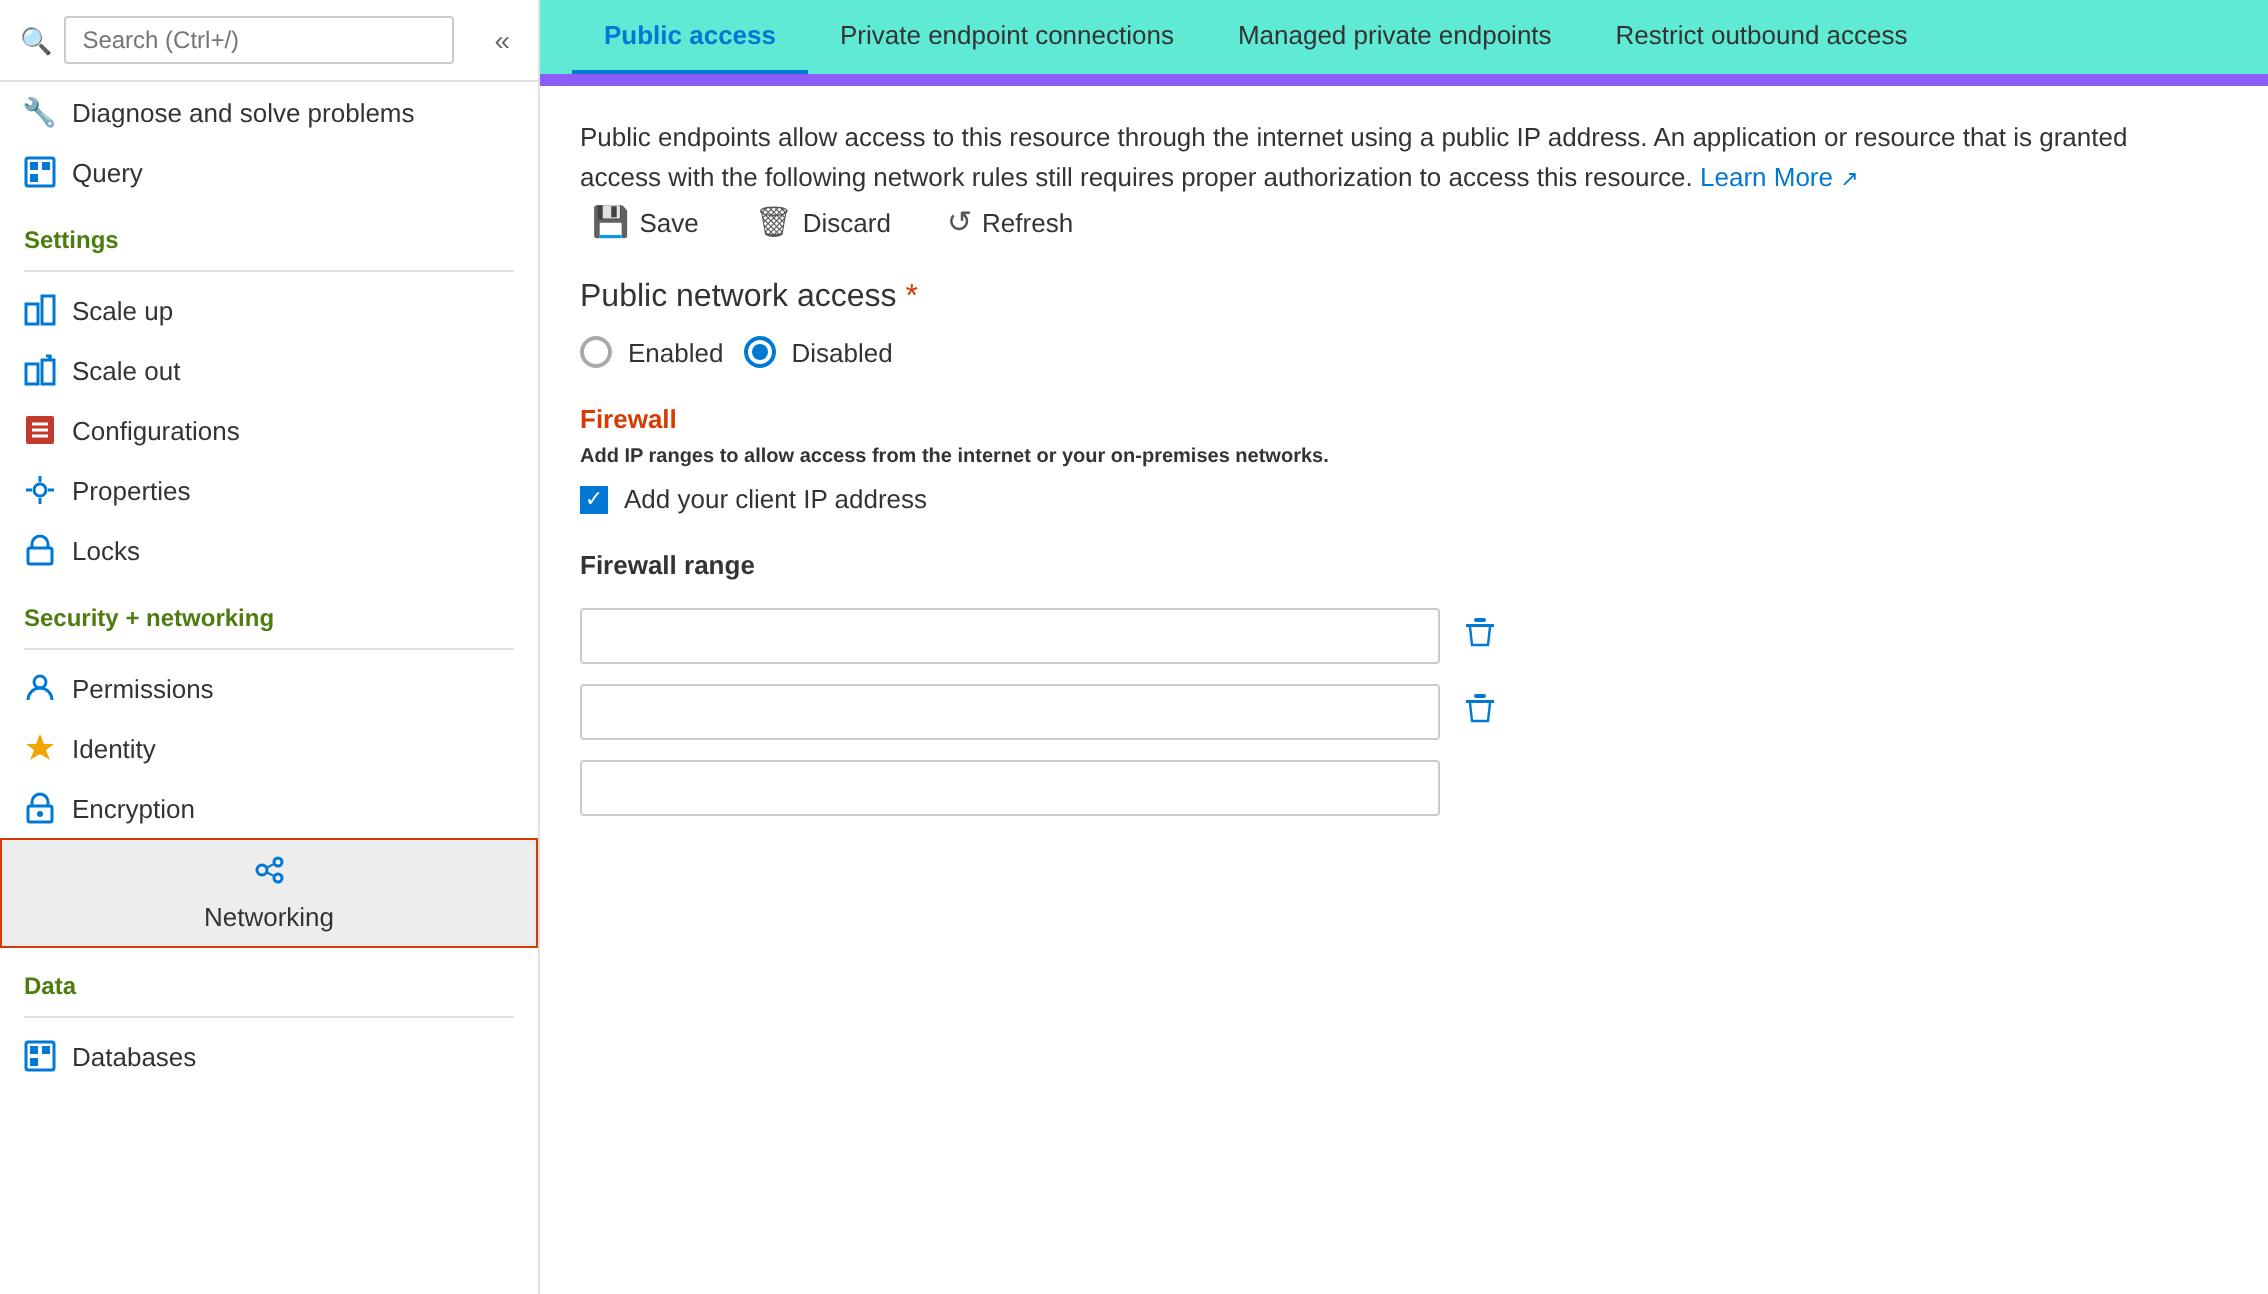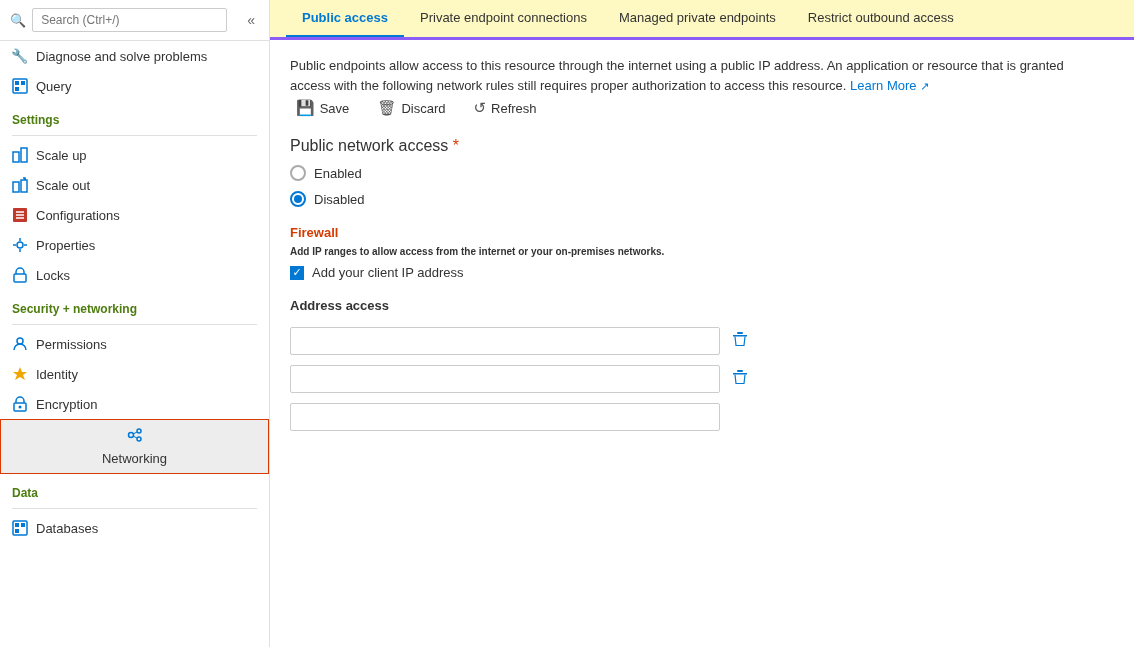--- a/index.html
+++ b/index.html
@@ -78,23 +78,23 @@
 
     
     .main {
       flex: 1;
       display: flex;
       flex-direction: column;
       overflow: hidden;
     }
     .tabs-bar {
       display: flex;
-      border-bottom: 3px solid #8b5cf6;
+      border-bottom: 6px solid #8b5cf6;
       padding: 0 16px;
-      background: #fef9c3;
+      background: #5eead4;
     }
     .tab {
       padding: 10px 16px;
       cursor: pointer;
       font-size: 13px;
       color: #333;
       border-bottom: 2px solid transparent;
       white-space: nowrap;
     }
     .tab.active {
@@ -137,21 +137,21 @@
 
     .field-label {
       font-size: 16px;
       color: #333;
       margin-bottom: 10px;
     }
     .field-label .required { color: #d73b02; }
 
     .radio-group {
       display: flex;
-      flex-direction: column;
+      flex-direction: row;
       gap: 10px;
       margin-bottom: 18px;
     }
     .radio-item {
       display: flex;
       align-items: center;
       gap: 8px;
       font-size: 13px;
       cursor: pointer;
     }
@@ -429,21 +429,21 @@
     <div class="section-desc">
       <span>Add IP ranges to allow access from the internet or your on-premises networks.</span>
     </div>
     <div class="checkbox-row">
       <div class="checkbox-box">
         <span class="checkbox-check">✓</span>
       </div>
       <span>Add your client IP address</span>
     </div>
 
-    <div class="address-range-title">Address access</div>
+    <div class="address-range-title">Firewall range</div>
 
     <div class="address-row">
       <input type="text" class="address-input" style="">
       <button class="delete-btn">
         <svg width="16" height="16" viewBox="0 0 16 16">
             <rect x="1" y="4" width="14" height="1.5" fill="#0078d4"></rect>
             <rect x="5" y="1" width="6" height="2" rx="1" fill="#0078d4"></rect>
             <path d="M3 5.5l1 9h8l1-9" fill="none" stroke="#0078d4" stroke-width="1.2"></path>
           </svg>
       </button>

